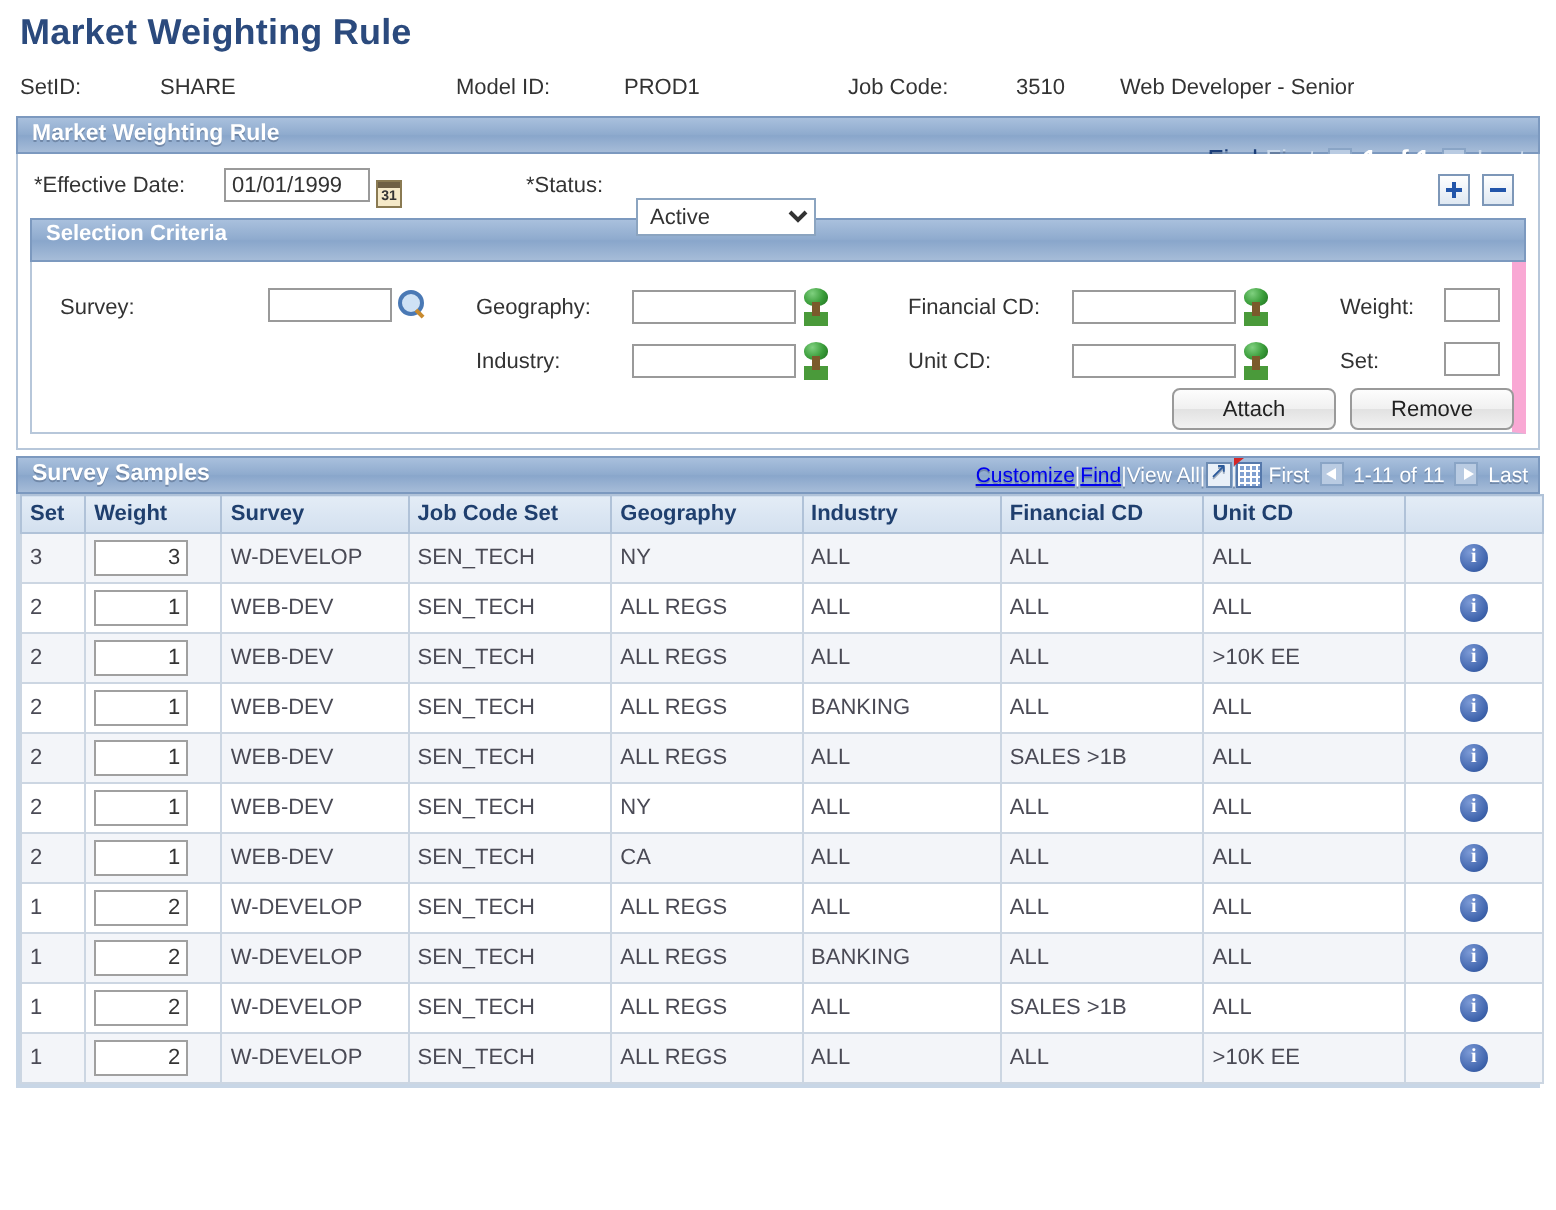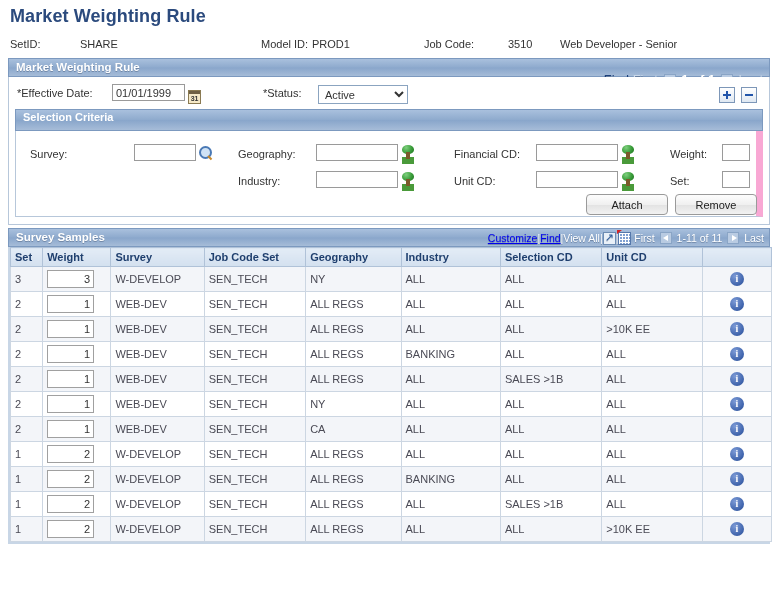--- a/index.html
+++ b/index.html
@@ -267,21 +267,21 @@
 </head>
 <body>
 
 <div class="page">
 
   <div class="page-title">Market Weighting Rule</div>
 
   <div class="key-row">
     <span class="kf k-lab" style="left:10px;">SetID:</span>
     <span class="kf k-val" style="left:80px;">SHARE</span>
-    <span class="kf k-lab" style="left:228px;margin-left:33px;">Model ID:</span>
+    <span class="kf k-lab" style="left:228px;">Model ID:</span>
     <span class="kf k-val" style="left:312px;">PROD1</span>
     <span class="kf k-lab" style="left:424px;">Job Code:</span>
     <span class="kf k-val" style="left:508px;">3510</span>
     <span class="kf k-val" style="left:560px;">Web Developer - Senior</span>
   </div>
 
   <div class="panel1">
 
     <div class="grp-head">
       <span>Market Weighting Rule</span>
@@ -297,21 +297,21 @@
 
     <div class="panel1-body">
 
       <div class="eff-row">
         <span class="lbl" style="left:2px;">*Effective Date:</span>
         <span style="position:absolute;left:97px;top:2px;">
           <input class="txt" type="text" style="width: 73px;" value="01/01/1999">
           <span class="cal-icon"><span>31</span></span>
         </span>
         <span class="lbl" style="left:248px;">*Status:</span>
-        <span style="position:absolute;left:303px;top:3px;">
+        <span style="position:absolute;left:303px;top:17px;">
           <select class="ddl">
             <option>Active</option>
           </select>
         </span>
         <span class="plusminus">
           <span class="pmbtn plus"></span>
           <span class="pmbtn"></span>
         </span>
       </div>
 
@@ -399,21 +399,21 @@
             <col style="width:69px">
         </colgroup>
         <thead>
           <tr>
             <th>Set</th>
             <th>Weight</th>
             <th>Survey</th>
             <th>Job Code Set</th>
             <th>Geography</th>
             <th>Industry</th>
-            <th>Selection CD</th>
+            <th>Financial CD</th>
             <th>Unit CD</th>
             <th></th>
           </tr>
         </thead>
         <tbody id="grid-body">
             <tr class="alt">
               <td>3</td>
               <td><input class="wt" type="text" value="3" style=""></td>
               <td>W-DEVELOP</td>
               <td>SEN_TECH</td>

